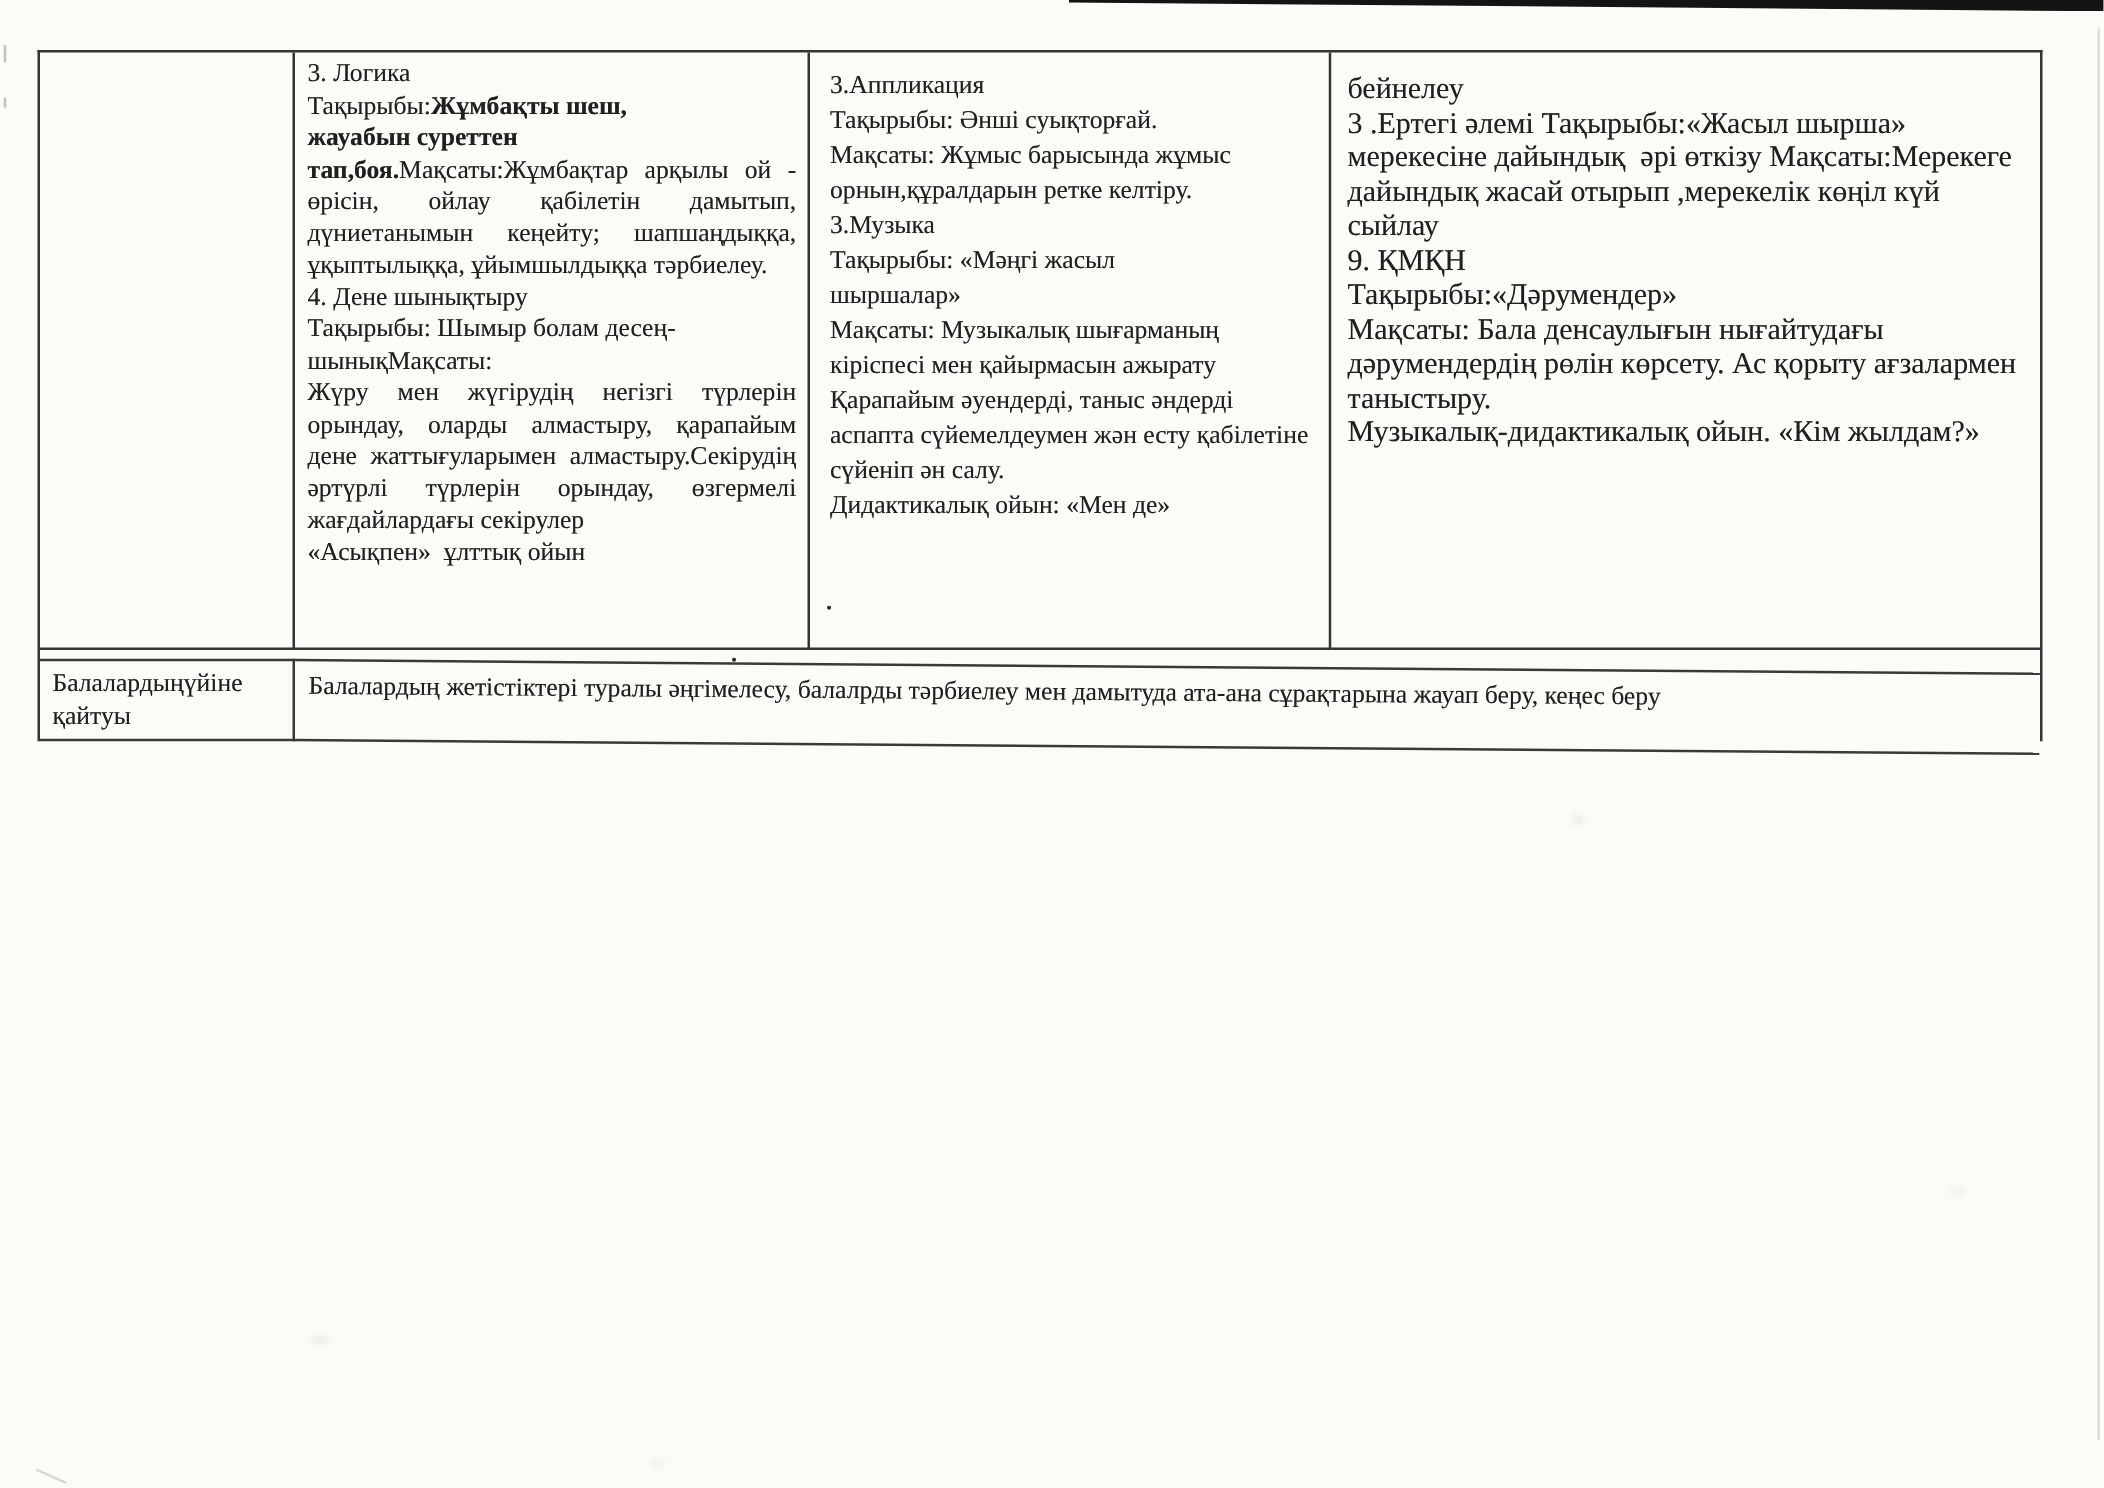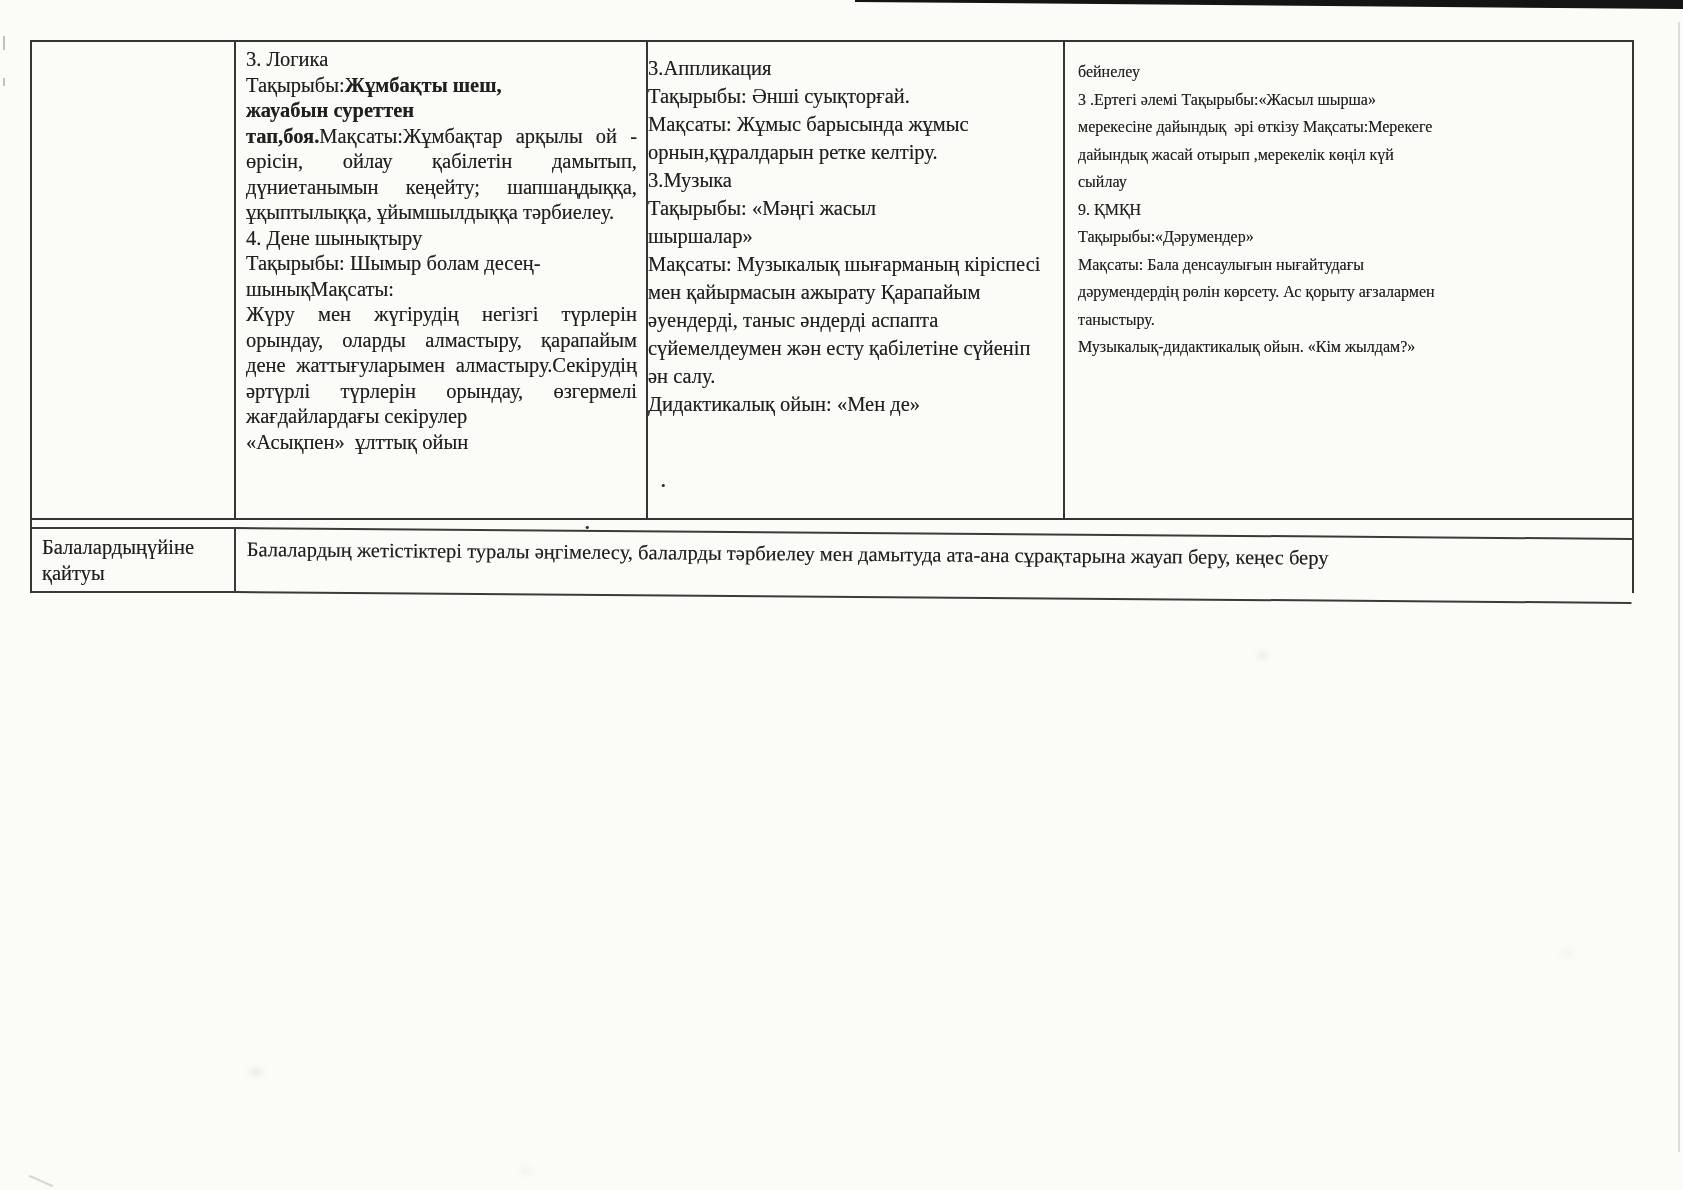--- a/index.html
+++ b/index.html
@@ -52,22 +52,22 @@
     border-bottom: none;
     background: transparent;
     font-size: 20.5px;
   }
   .cell { border-right: 2px solid #343432; padding: 6px 10px; overflow: hidden; }
   .cell:nth-child(4) { border-right: none; }
   .row1 { border-bottom: 2px solid #343432; }
   .row2 { border-top: 2px solid #3a3a38; border-bottom: 2px solid #3a3a38; }
 
   .cell-logic   { line-height: 25.5px; padding: 5px 9px 4px 10px; }
-  .cell-applique{ line-height: 28px;  padding: 12px 12px 4px 0; }
-  .cell-fairy   { line-height: 27.5px; padding: 16px 14px 4px 13px; font-size: 16px; }
+  .cell-applique{ line-height: 28px;  padding: 12px 12px 4px 16px; }
+  .cell-fairy   { line-height: 27.5px; padding: 16px 14px 4px 13px; font-size: 24px; }
 
   .cell p { margin: 0; }
   .just { text-align: justify; }
   .spread { display: flex; }
   .game-gap { margin-top: 24px; }
 
   .row2-header {
     border-right: 2px solid #3a3a38;
     padding: 5px 9px 4px 10px; line-height: 26px;
   }

